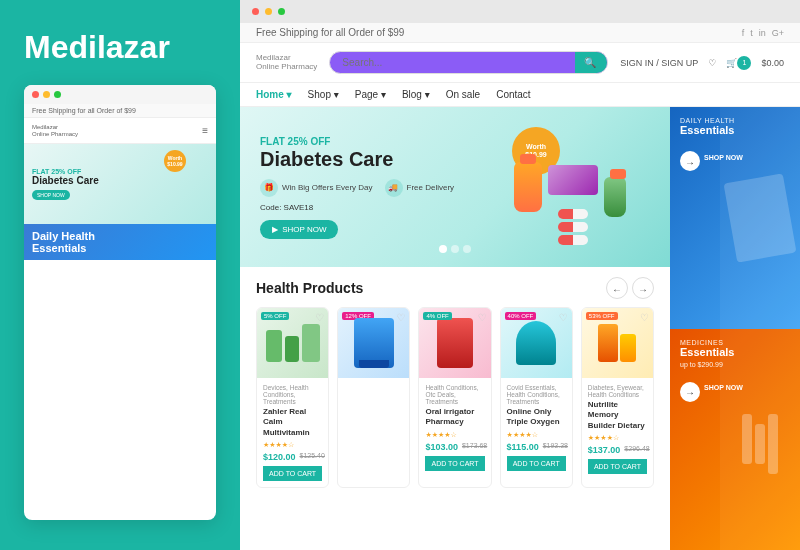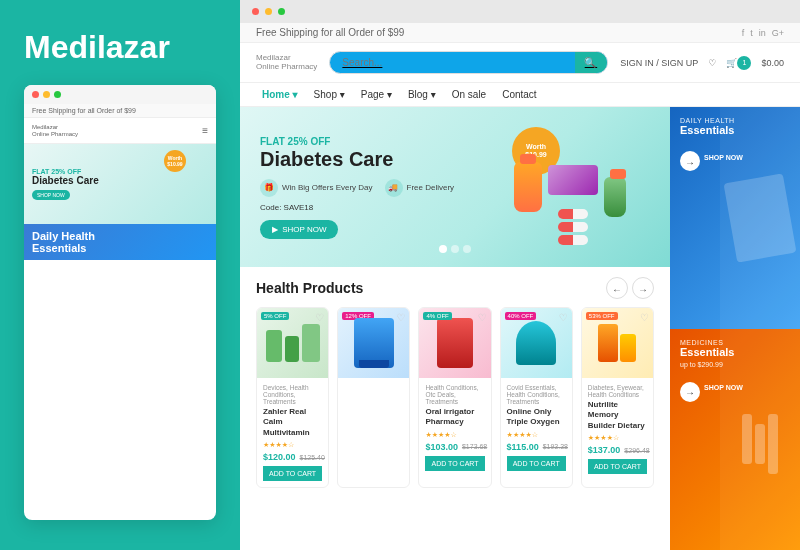--- a/index.html
+++ b/index.html
@@ -172,26 +172,25 @@
     .site-logo {
       font-size: 16px;
       font-weight: 800;
       color: #1bb5a3;
       line-height: 1.1;
     }
     .site-logo span { font-size: 8px; font-weight: 400; color: #888; display: block; }
     .search-bar {
       flex: 1;
       display: flex;
-      background: #0ea5e9;
+      background: #8b5cf6;
       border: 1px solid #ddd;
       border-radius: 20px;
       overflow: hidden;
       align-items: center;
-      text-decoration: underline;
     }
     .search-bar input {
       flex: 1;
       border: none;
       background: transparent;
       padding: 5px 12px;
       font-size: 10px;
       outline: none;
     }
     .search-btn {
@@ -225,21 +224,21 @@
     .site-nav {
       background: white;
       padding: 6px 16px;
       display: flex;
       gap: 16px;
       border-bottom: 1px solid #eee;
       font-size: 10px;
       color: #333;
     }
     .nav-item { cursor: pointer; display: flex; align-items: center; gap: 2px; }
-    .nav-item.active { color: #1bb5a3; font-weight: 600; margin-left: 6px; }
+    .nav-item.active { color: #1bb5a3; font-weight: 600; }
 
     
     .main-content {
       flex: 1;
       display: flex;
       gap: 0;
       overflow: hidden;
     }
 
     
@@ -438,21 +437,21 @@
       margin-bottom: 3px;
       line-height: 1.3;
     }
     .product-stars {
       color: #f5a623;
       font-size: 7px;
       margin-bottom: 3px;
     }
     .product-price {
       display: flex;
-      align-items: center;
+      align-items: flex-start;
       gap: 4px;
     }
     .price-current {
       font-size: 9px;
       font-weight: 700;
       color: #1bb5a3;
     }
     .price-original {
       font-size: 7px;
       color: #999;

